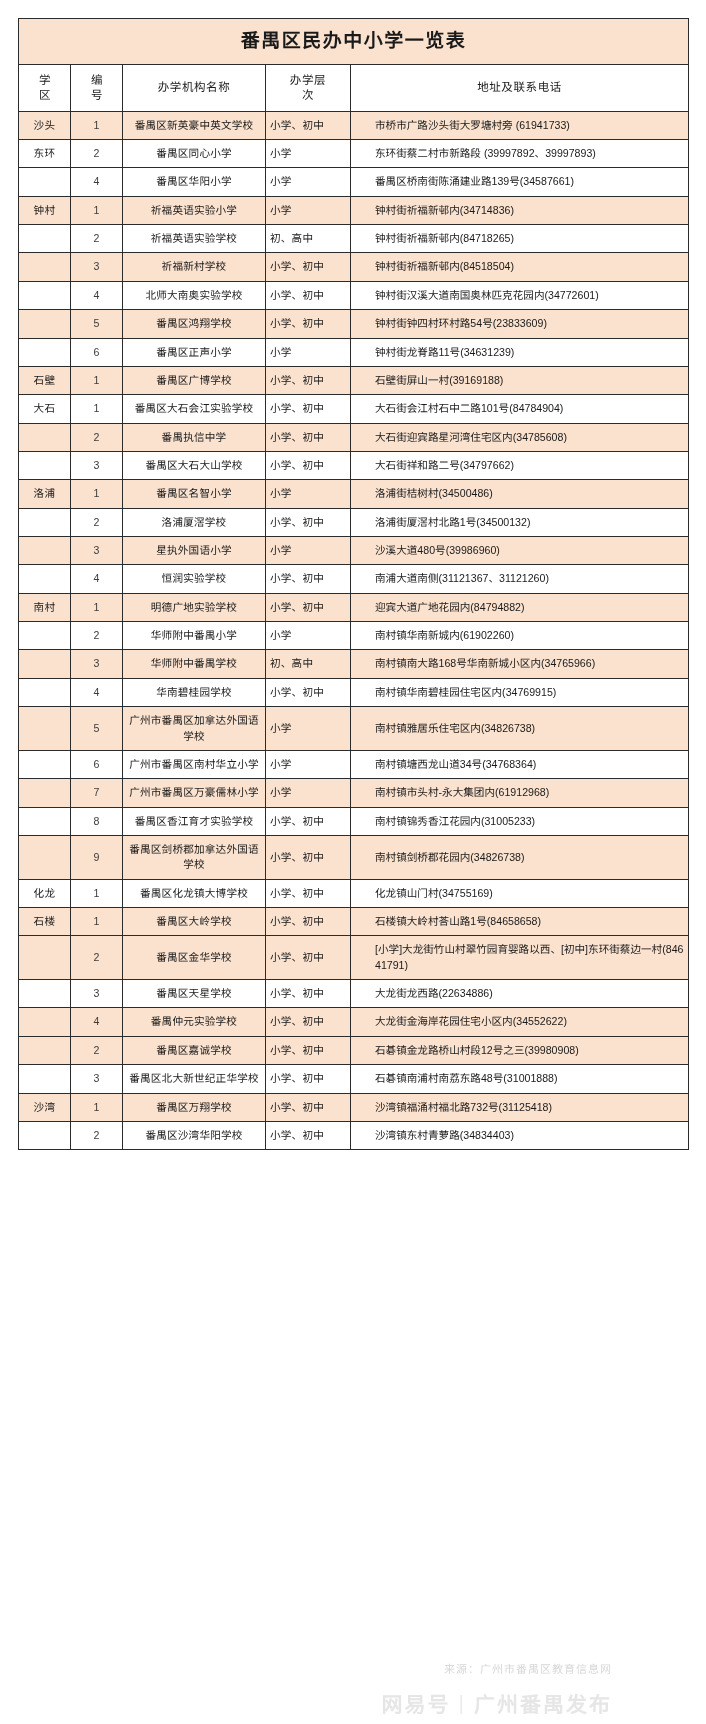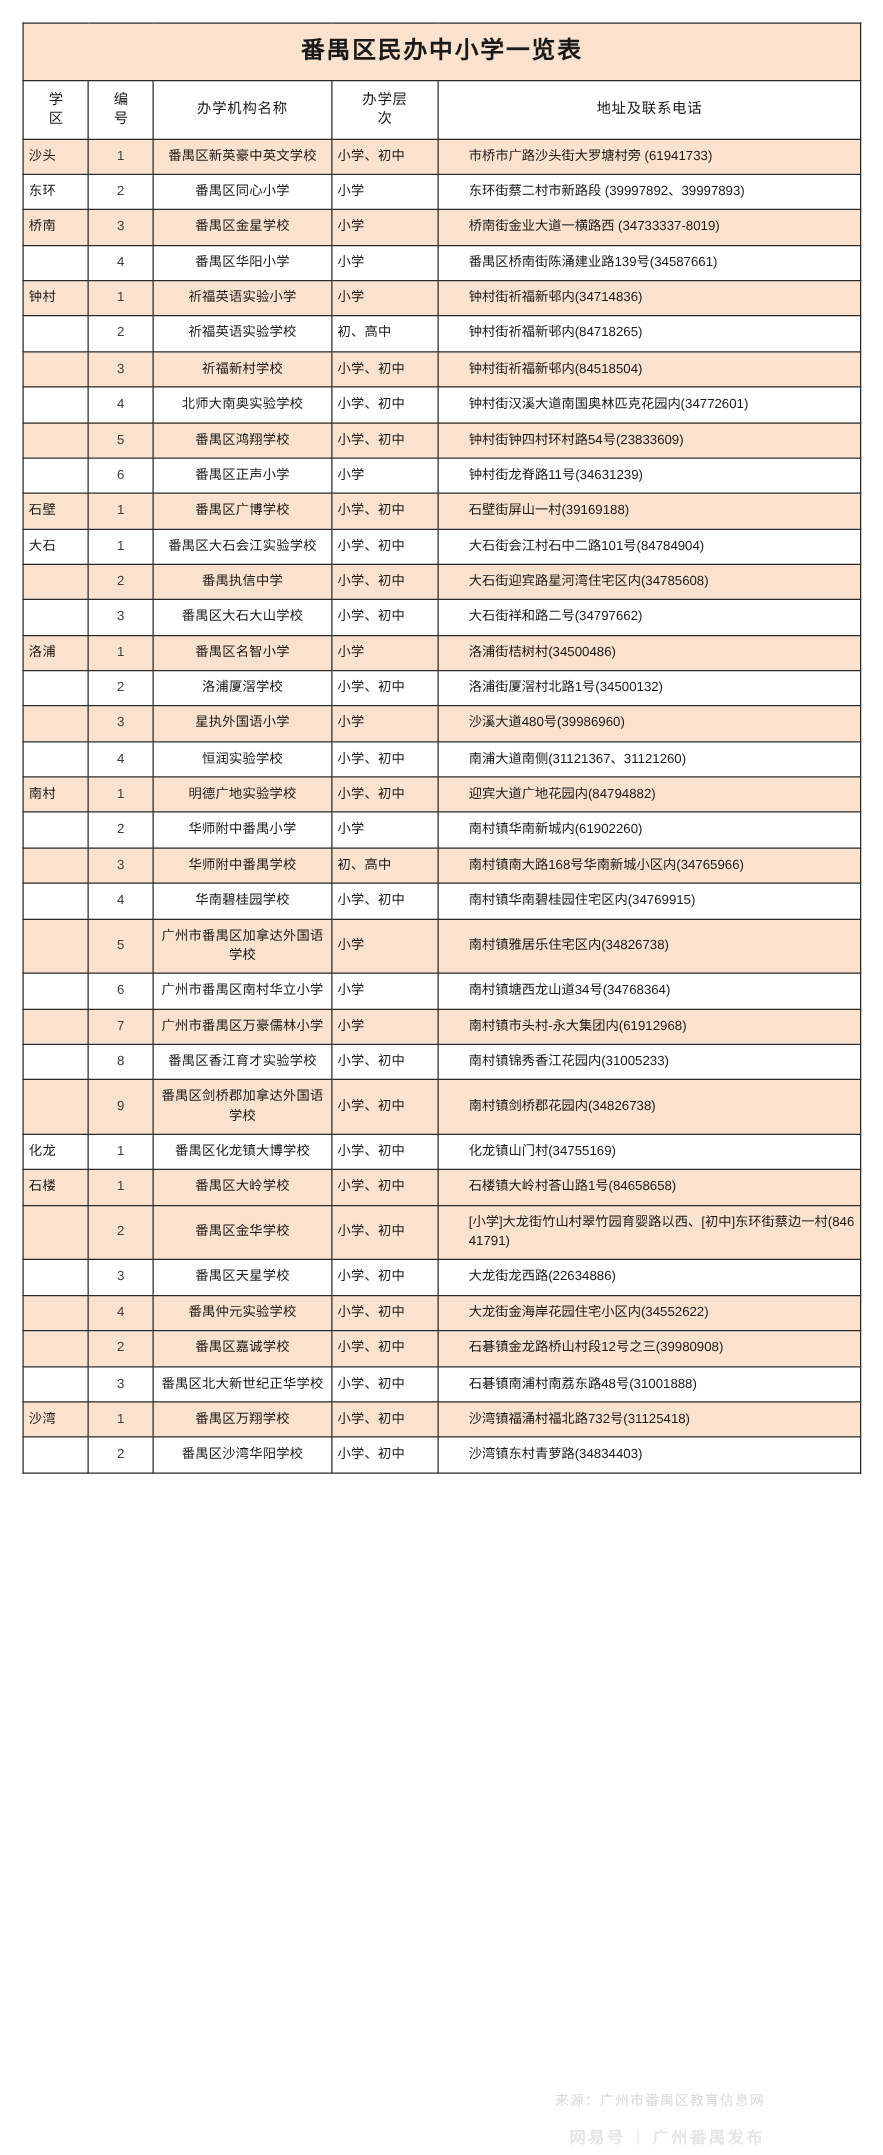--- a/index.html
+++ b/index.html
@@ -62,21 +62,21 @@
   }
   td.cell {
     border: 1.1px solid #2b2b2b;
     font-size: 10.6px;
     color: #1a1a1a;
     padding: 6px 4px;
     line-height: 1.45;
     vertical-align: middle;
     word-break: break-all;
   }
-  td.c-dist  { letter-spacing: 0.5px; }
+  td.c-dist  { text-align: center; letter-spacing: 0.5px; }
   td.c-num   { text-align: center; color: #3c3c3c; }
   td.c-name  { text-align: center; letter-spacing: 0.2px; }
   td.c-level { text-align: left; letter-spacing: 0.2px; white-space: nowrap; }
   td.c-addr  { text-align: left; padding-left: 24px; }
 
   tr.row-tint td.cell { background: #fae2cf; }
   tr.row-plain td.cell { background: #ffffff; }
 
   .footer {
     position: absolute;
@@ -86,21 +86,21 @@
     user-select: none;
   }
   .footer .source-line {
     font-size: 11px;
     color: #d8d8d8;
     letter-spacing: 1px;
     margin-bottom: 12px;
     white-space: nowrap;
   }
   .footer .brand-line {
-    font-size: 13px;
+    font-size: 21px;
     color: #e6e6e6;
     letter-spacing: 2px;
     font-weight: bold;
     white-space: nowrap;
     display: flex;
     align-items: center;
     justify-content: flex-end;
     gap: 8px;
   }
   .footer .brand-sep {
@@ -142,27 +142,20 @@
             <td class="cell c-level">小学、初中</td>
             <td class="cell c-addr">市桥市广路沙头街大罗塘村旁 (61941733)</td>
           </tr>
           <tr class="row-plain">
             <td class="cell c-dist">东环</td>
             <td class="cell c-num">2</td>
             <td class="cell c-name">番禺区同心小学</td>
             <td class="cell c-level">小学</td>
             <td class="cell c-addr">东环街蔡二村市新路段 (39997892、39997893)</td>
           </tr>
-          <tr class="row-tint">
-            <td class="cell c-dist">桥南</td>
-            <td class="cell c-num">3</td>
-            <td class="cell c-name">番禺区金星学校</td>
-            <td class="cell c-level">小学</td>
-            <td class="cell c-addr">桥南街金业大道一横路西 (34733337-8019)</td>
-          </tr>
           <tr class="row-plain">
             <td class="cell c-dist"></td>
             <td class="cell c-num">4</td>
             <td class="cell c-name">番禺区华阳小学</td>
             <td class="cell c-level">小学</td>
             <td class="cell c-addr">番禺区桥南街陈涌建业路139号(34587661)</td>
           </tr>
           <tr class="row-tint">
             <td class="cell c-dist">钟村</td>
             <td class="cell c-num">1</td>

